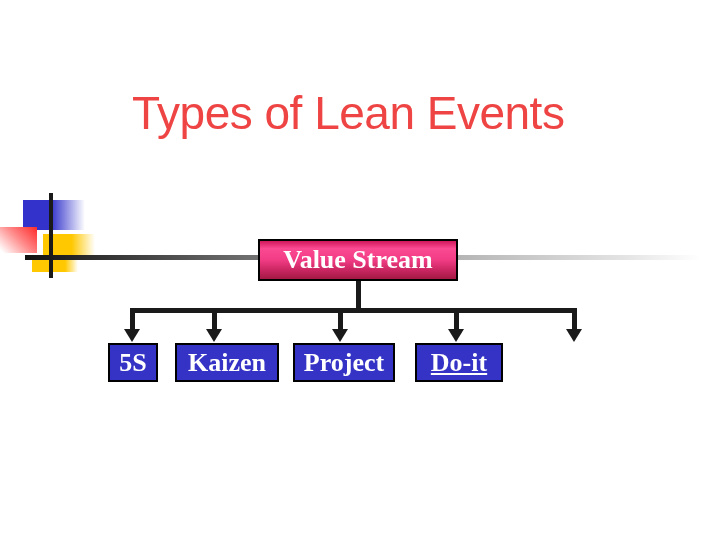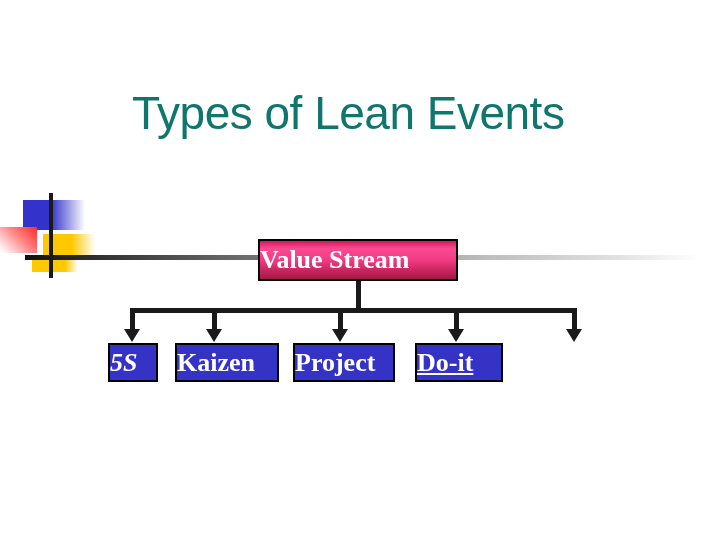--- a/index.html
+++ b/index.html
@@ -16,21 +16,21 @@
     font-family: "Liberation Sans", sans-serif;
   }
 
   
   #title {
     position: absolute;
     left: 132px;
     top: 86px;
     font-size: 46px;
     letter-spacing: -0.5px;
-    color: #0f766e;
+    color: #ef4444;
     font-family: "Liberation Sans", "DejaVu Sans", sans-serif;
     white-space: nowrap;
   }
 
   
   .deco { position: absolute; }
   #deco-blue {
     left: 23px; top: 200px; width: 62px; height: 30px;
     background: linear-gradient(90deg, #3333CC 0%, #3333CC 45%, rgba(255,255,255,0) 100%);
   }
@@ -56,33 +56,34 @@
     background: #1a1a1a;
   }
 
   
   .node {
     position: absolute;
     box-sizing: border-box;
     border: 2px solid #000000;
     display: flex;
     align-items: center;
+    justify-content: center;
     color: #ffffff;
     font-family: "Liberation Serif", serif;
     font-weight: bold;
     font-size: 26px;
     white-space: nowrap;
   }
   #root-node {
     left: 258px; top: 239px; width: 200px; height: 42px;
     background: linear-gradient(180deg, #D1175B 0%, #FB4A92 20%, #F13C84 50%, #CC2763 75%, #A41945 100%);
     z-index: 5;
   }
   .child-node { background: #3533C6; top: 343px; height: 39px; }
-  #node-5s      { left: 108px; width: 50px; font-style: italic;  }
+  #node-5s      { left: 108px; width: 50px;  }
   #node-kaizen  { left: 175px; width: 104px; }
   #node-project { left: 293px; width: 102px; }
   #node-do-it   { left: 415px; width: 88px; text-decoration: underline;  }
   #node-burst   { left: 535px; width: 82px;  }
 
   .line { position: absolute; background: #1a1a1a; }
   #stem      { left: 356px; top: 281px; width: 5px; height: 32px; }
   #connector { left: 130px; top: 308px; width: 447px; height: 5px; }
   .drop { width: 5px; top: 308px; height: 23px; }
   #drop-1 { left: 130px; }

